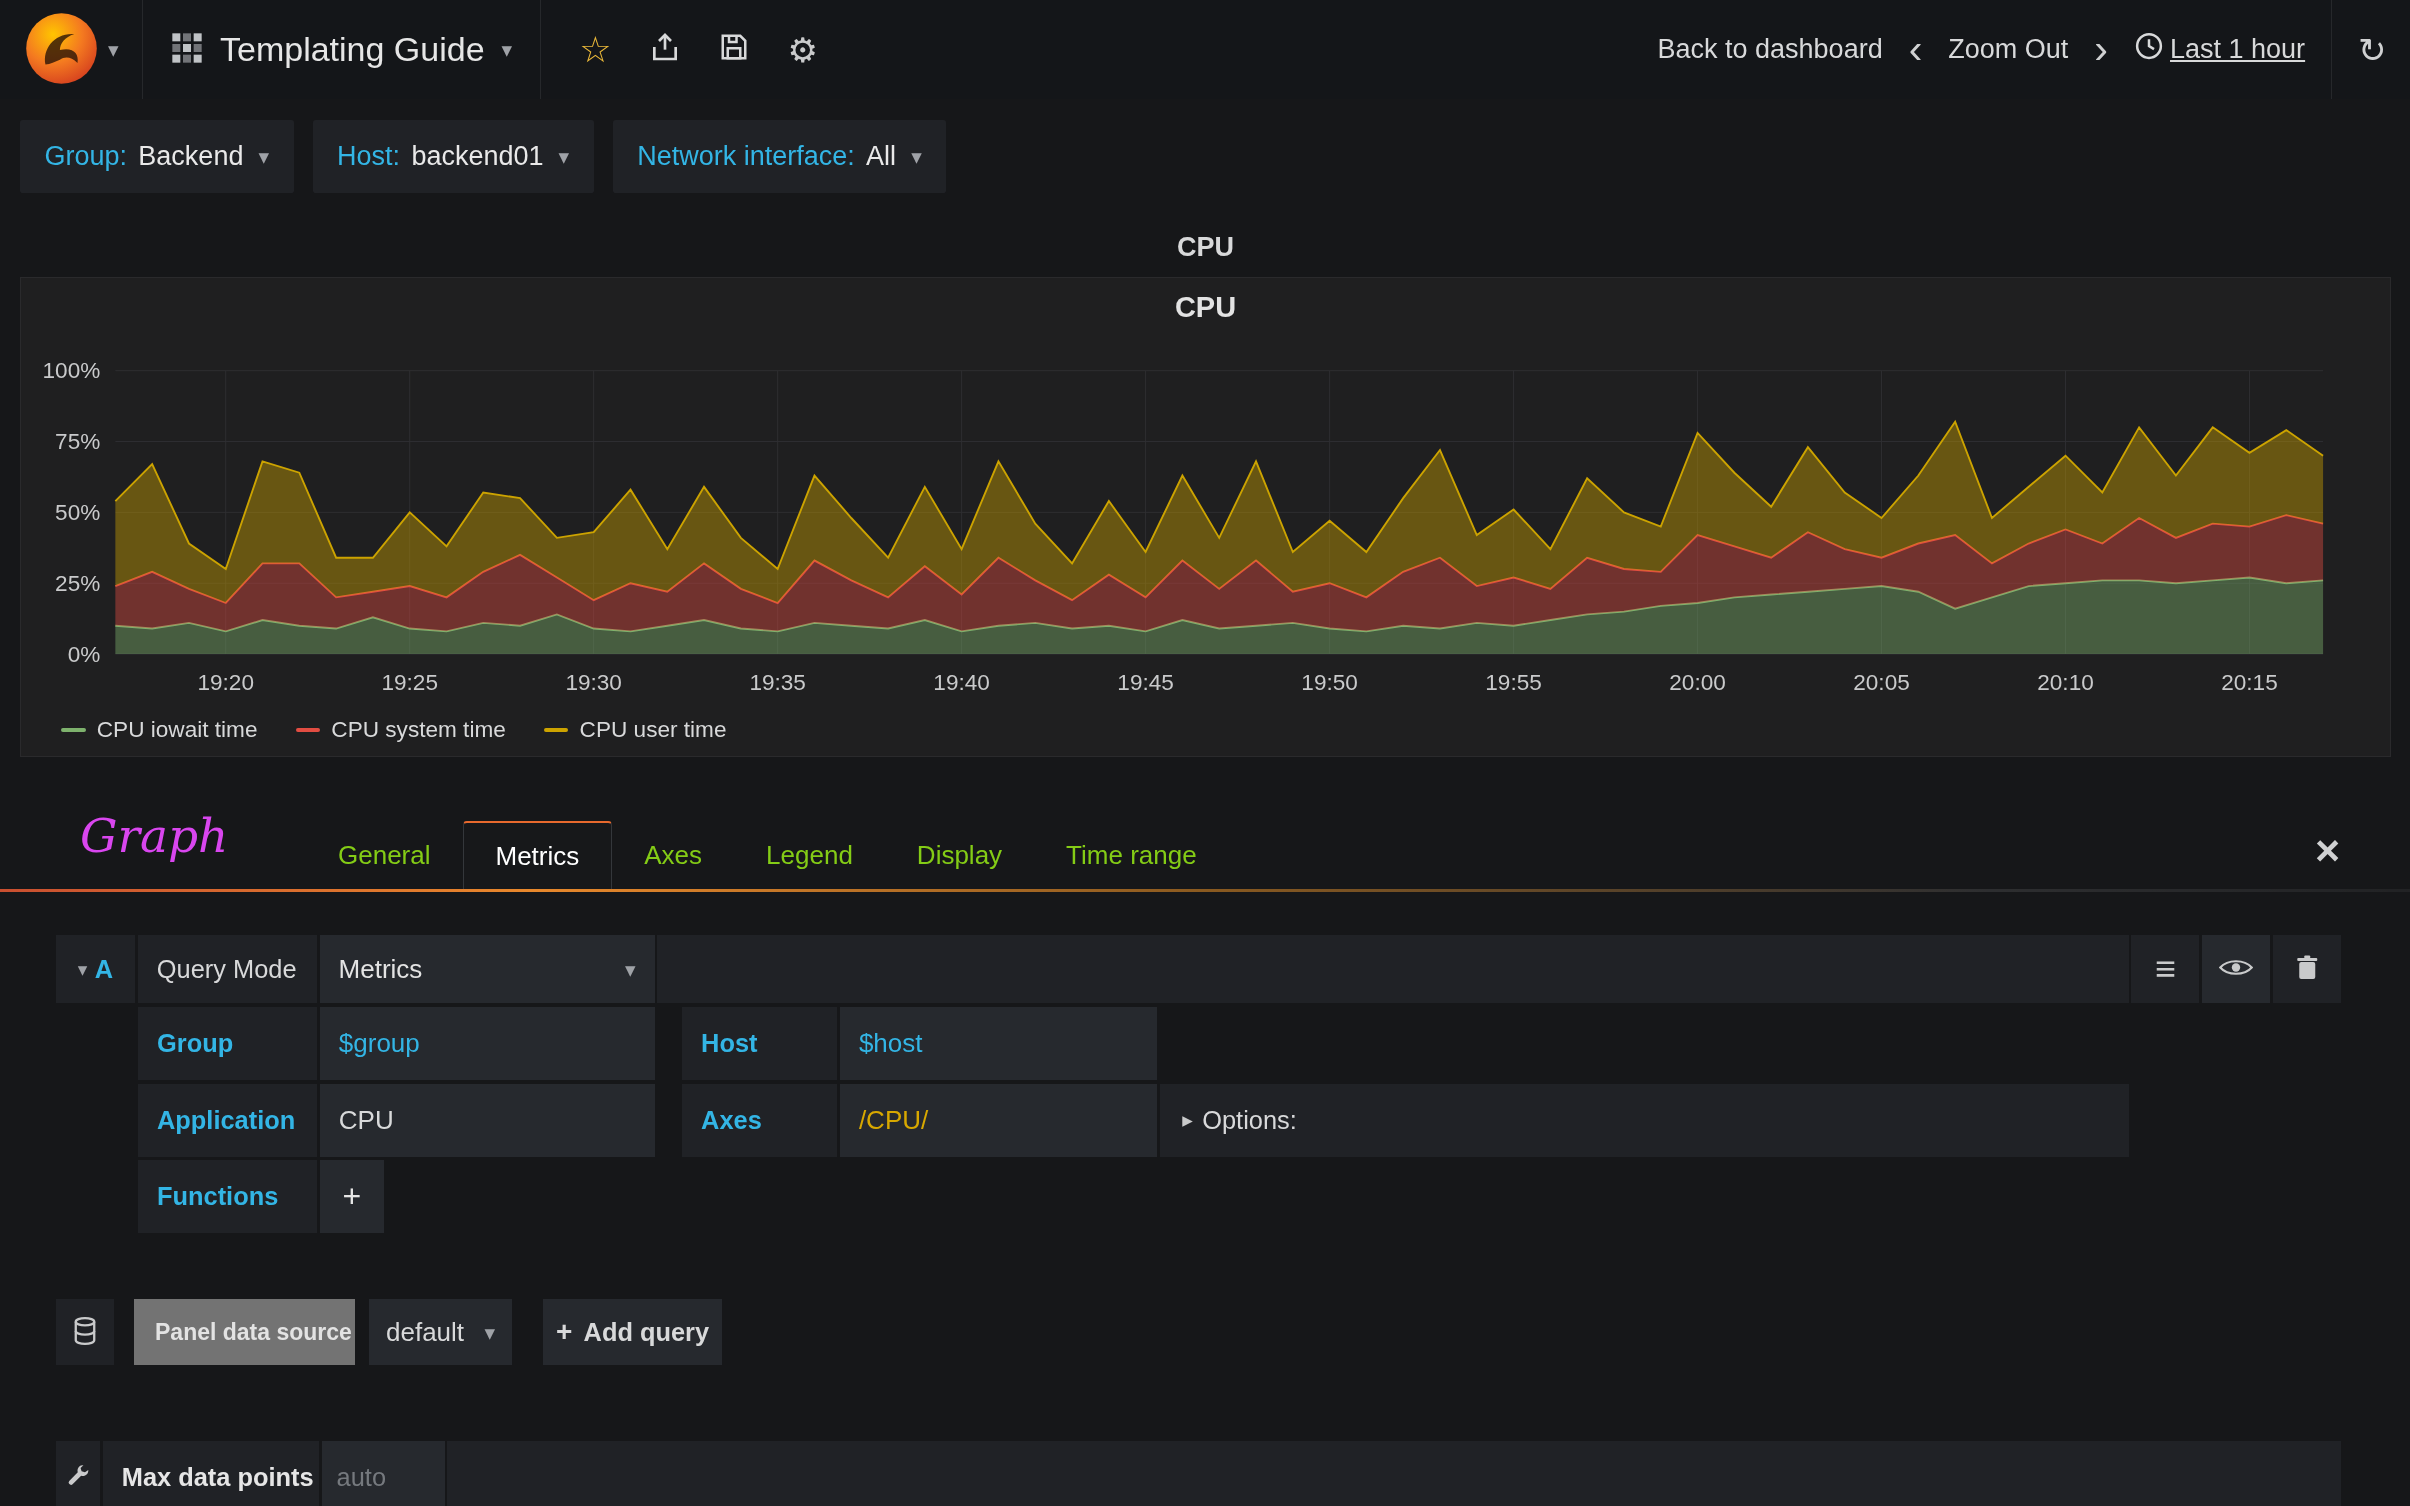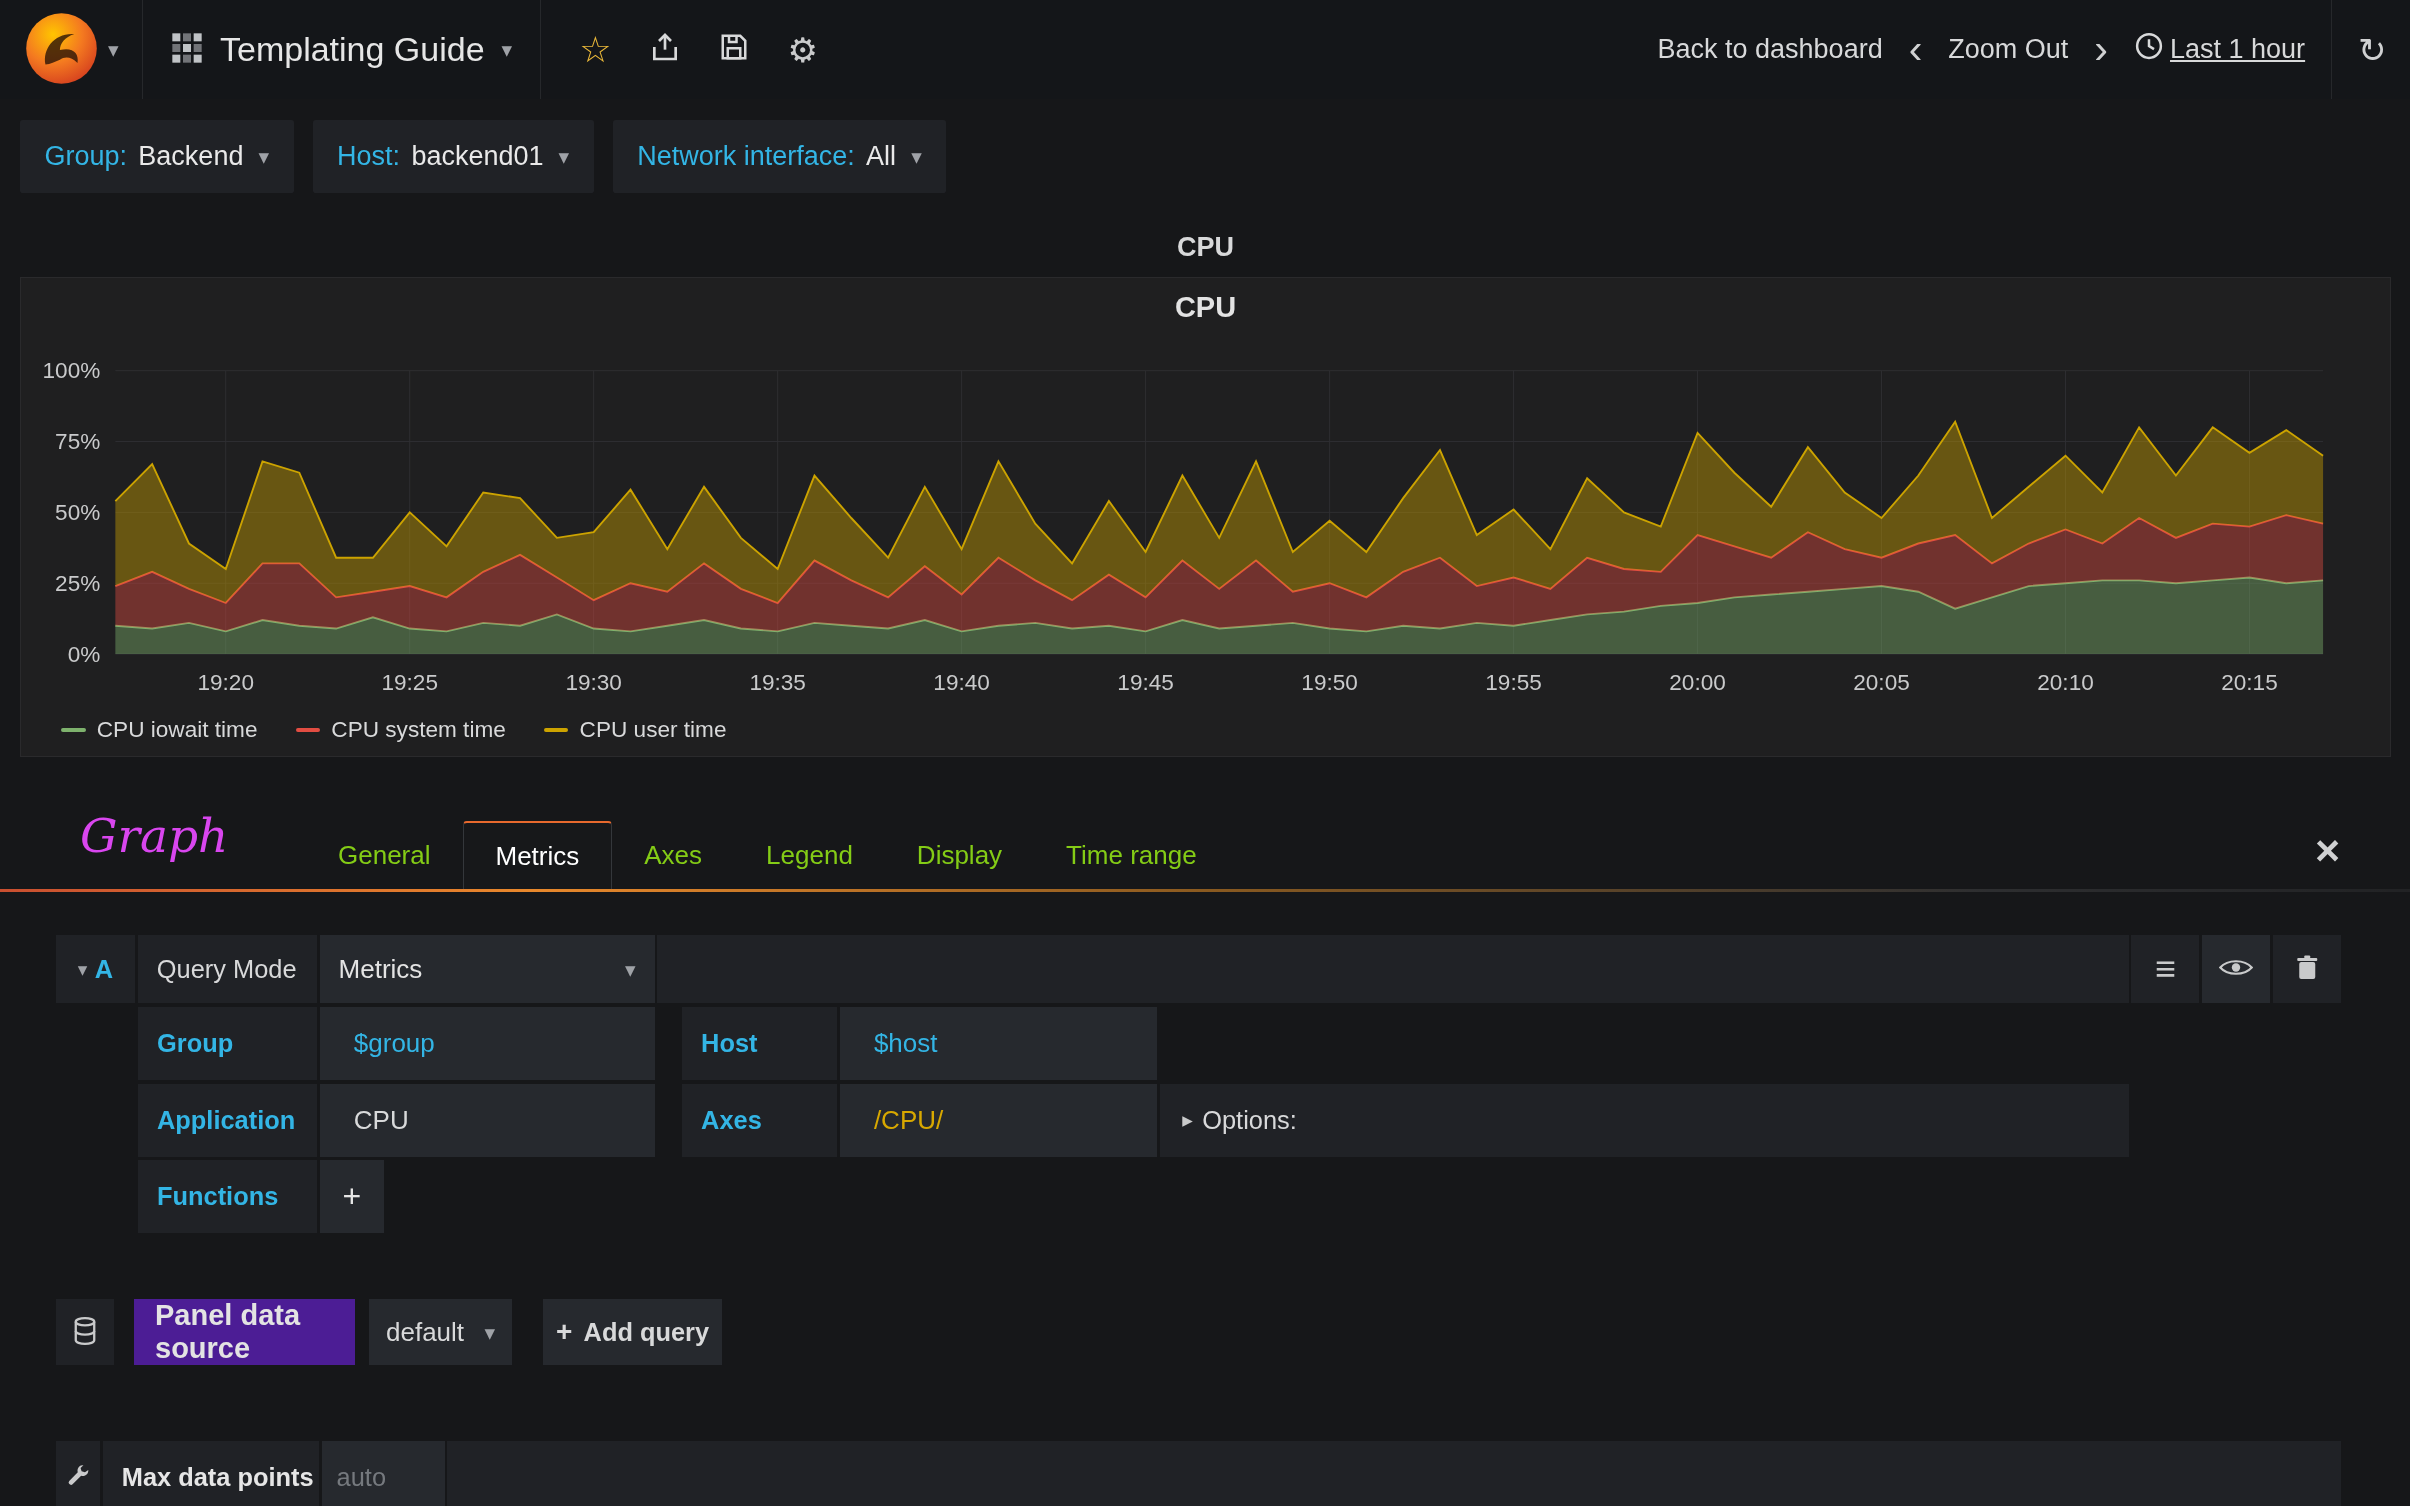--- a/index.html
+++ b/index.html
@@ -64,40 +64,40 @@
   .rowstd { height:73px; }
   .indent { margin-left:82px; }
   .cell { background:#202226; display:flex; align-items:center; }
   .cell-ref { width:79px; justify-content:center; gap:7.5px; }
   .ref-caret { color:#9fa2a7; font-size:19px; }
   .ref-id { color:#33b5e5; font-weight:bold; font-size:25.4px; }
   .cell-label { width:179px; padding-left:19px; font-size:25.4px; color:#d8d9da; }
   .cell-label-accent { color:#33b5e5; font-weight:600; }
   .cell-dd { width:335px; background:#26292e; padding:0 19px; font-size:26px; color:#e3e3e3;
     justify-content:space-between; cursor:pointer; }
-  .cell-field { width:335px; background:#26292e; padding:0 34px; font-size:26px; cursor:text; }
+  .cell-field { width:335px; background:#26292e; padding:0 19px; font-size:26px; cursor:text; }
   .cell-filler { flex:1; }
   .cell-icon { width:68px; justify-content:center; cursor:pointer; }
   .cell-icon.lighter { background:#26292e; }
   .hamburger { font-size:36px; color:#c9cacb; }
   .w165 { width:155px; }
   .w337 { width:317px; }
   .ml26 { margin-left:24.5px; }
   .row3 { padding-right:212px; }
   .accent-text { color:#33b5e5; }
   .yellow-text { color:#d8a800; }
   .options-wrap { gap:9.4px; padding-left:22.6px; font-size:25.4px; color:#d8d9da; cursor:pointer; }
   .options-caret { font-size:21px; color:#c9cacb; }
   .cell-plus { width:64px; background:#26292e; justify-content:center; font-size:32px;
     color:#e6e6e6; cursor:pointer; }
   
   .ds-row { position:absolute; left:56px; top:1299px; height:66px; display:flex; align-items:stretch; }
   .ds-icon-cell { width:58px; background:#202226; display:flex; align-items:center; justify-content:center; }
-  .ds-label { width:221px; background:#4c1d95; margin-left:20px; display:flex; align-items:center;
-    padding-left:21px; font-size:29px; font-weight:600; color:#e3e3e3; }
+  .ds-label { width:221px; background:#737373; margin-left:20px; display:flex; align-items:center;
+    padding-left:21px; font-size:23px; font-weight:600; color:#e3e3e3; }
   .ds-dd { width:143px; background:#26292e; margin-left:14px; display:flex; align-items:center;
     justify-content:space-between; padding:0 17px; font-size:26px; cursor:pointer; }
   .ds-add { width:179px; background:#26292e; margin-left:31px; display:flex; align-items:center;
     justify-content:center; gap:11.3px; font-size:25.4px; font-weight:600; cursor:pointer; }
   .ds-add .plus { font-size:28px; }
   
   .bottom-row { position:absolute; left:56px; top:1441px; height:73px; width:2285px; display:flex; gap:2.8px; }
   .b-icon { width:44px; background:#202226; display:flex; align-items:center; justify-content:center; }
   .b-label { width:216px; background:#202226; display:flex; align-items:center; padding-left:19px;
     font-size:25.4px; font-weight:600; color:#e6e6e6; }

